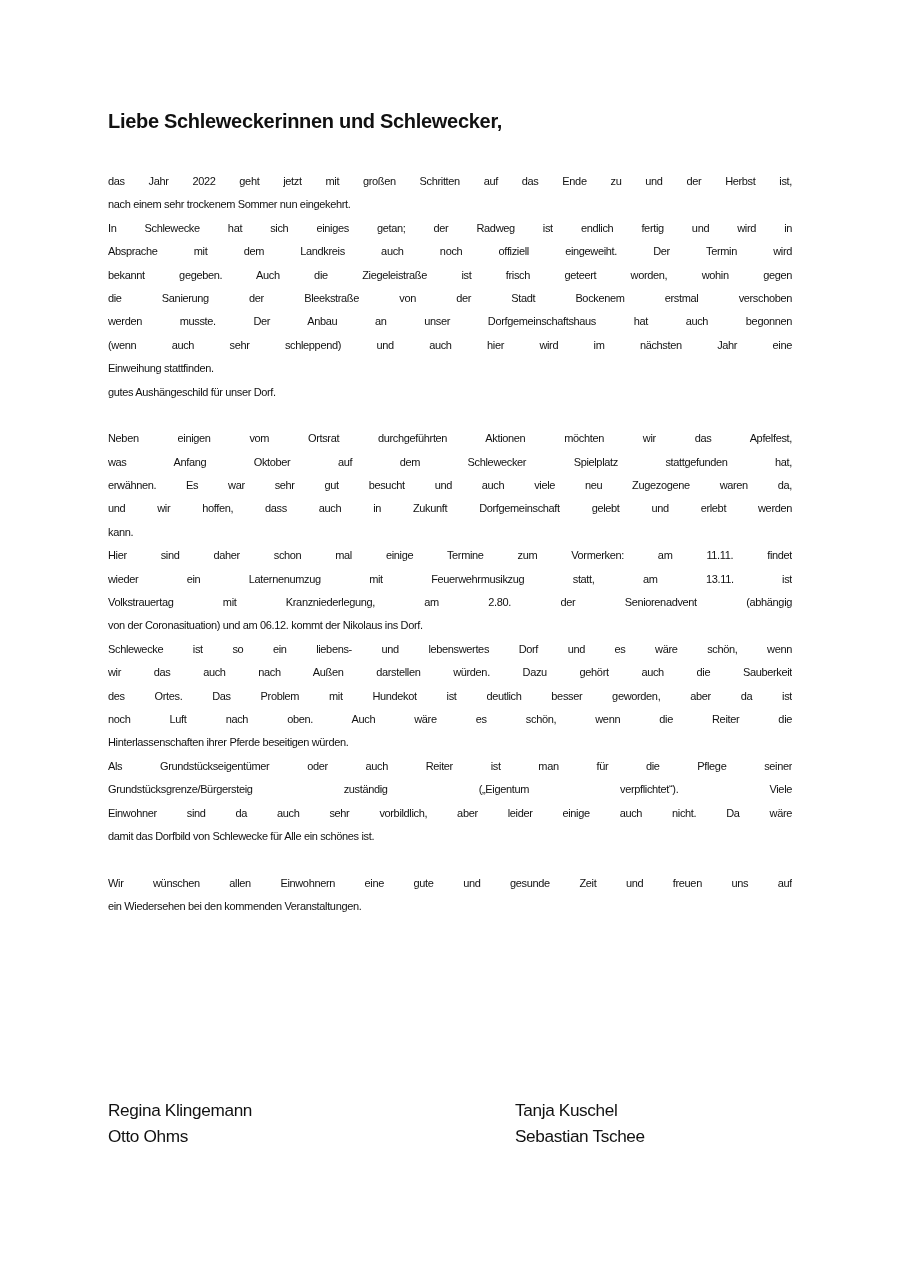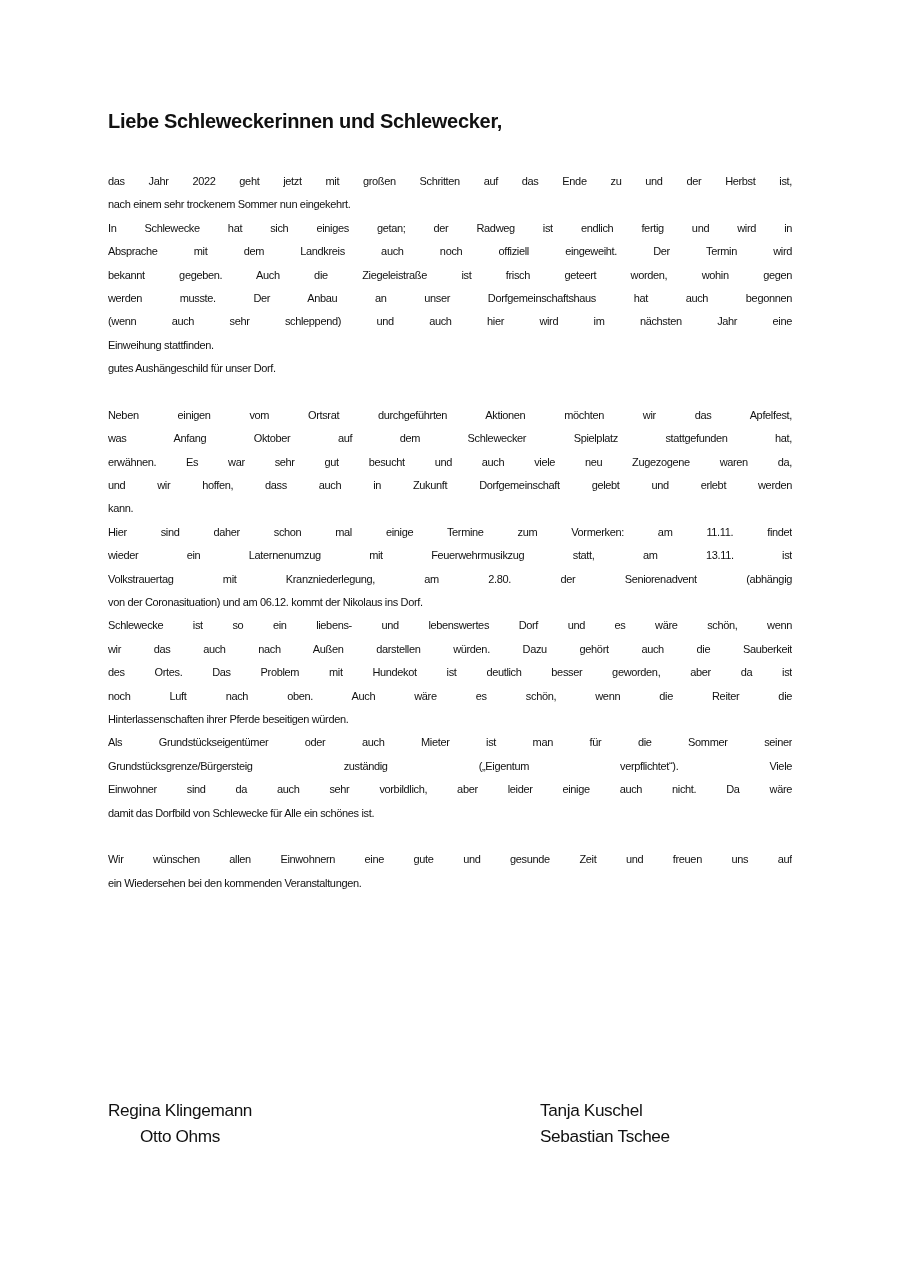--- a/index.html
+++ b/index.html
@@ -54,37 +54,38 @@
     .blank {
       height: 23.4px;
     }
     .sign {
       position: absolute;
       font-size: 17.2px;
       letter-spacing: -0.35px;
       line-height: 26px;
       white-space: nowrap;
     }
-    .sign.left { left: 108px; top: 1097px; text-align: center; }
-    .sign.right { left: 515px; top: 1097px; margin-left: 25px; }
+    .sign.left { left: 108px; top: 1097px; }
+    .sign.right { left: 515px; top: 1097px; }
   </style>
 </head>
 <body>
 
 <div class="page">
   <div class="greeting">Liebe Schleweckerinnen und Schlewecker,</div>
 
   <div class="body-text">
 
     <div class="line j">das Jahr 2022 geht jetzt mit großen Schritten auf das Ende zu und der Herbst ist,</div>
     <div class="line">nach einem sehr trockenem Sommer nun eingekehrt.</div>
 
     <div class="line j">In Schlewecke hat sich einiges getan; der Radweg ist endlich fertig und wird in</div>
     <div class="line j">Absprache mit dem Landkreis auch noch offiziell eingeweiht. Der Termin wird</div>
     <div class="line j">bekannt gegeben. Auch die Ziegeleistraße ist frisch geteert worden, wohin gegen</div>
+    <div class="line j">die Sanierung der Bleekstraße von der Stadt Bockenem erstmal verschoben</div>
     <div class="line j">werden musste. Der Anbau an unser Dorfgemeinschaftshaus hat auch begonnen</div>
     <div class="line j">(wenn auch sehr schleppend) und auch hier wird im nächsten Jahr eine</div>
     <div class="line">Einweihung stattfinden.</div>
 
     <div class="line">gutes Aushängeschild für unser Dorf.</div>
 
     <div class="blank"></div>
 
     <div class="line j">Neben einigen vom Ortsrat durchgeführten Aktionen möchten wir das Apfelfest,</div>
     <div class="line j">was Anfang Oktober auf dem Schlewecker Spielplatz stattgefunden hat,</div>
@@ -96,21 +97,21 @@
     <div class="line j">wieder ein Laternenumzug mit Feuerwehrmusikzug statt, am 13.11. ist</div>
     <div class="line j">Volkstrauertag mit Kranzniederlegung, am 2.80. der Seniorenadvent (abhängig</div>
     <div class="line">von der Coronasituation) und am 06.12. kommt der Nikolaus ins Dorf.</div>
 
     <div class="line j">Schlewecke ist so ein liebens- und lebenswertes Dorf und es wäre schön, wenn</div>
     <div class="line j">wir das auch nach Außen darstellen würden. Dazu gehört auch die Sauberkeit</div>
     <div class="line j">des Ortes. Das Problem mit Hundekot ist deutlich besser geworden, aber da ist</div>
     <div class="line j">noch Luft nach oben. Auch wäre es schön, wenn die Reiter die</div>
     <div class="line">Hinterlassenschaften ihrer Pferde beseitigen würden.</div>
 
-    <div class="line j">Als Grundstückseigentümer oder auch Mieter ist man für die Sommer seiner</div>
+    <div class="line j">Als Grundstückseigentümer oder auch Reiter ist man für die Pflege seiner</div>
     <div class="line j">Grundstücksgrenze/Bürgersteig zuständig („Eigentum verpflichtet“). Viele</div>
     <div class="line j">Einwohner sind da auch sehr vorbildlich, aber leider einige auch nicht. Da wäre</div>
     <div class="line">damit das Dorfbild von Schlewecke für Alle ein schönes ist.</div>
 
     <div class="blank"></div>
 
     <div class="line j">Wir wünschen allen Einwohnern eine gute und gesunde Zeit und freuen uns auf</div>
     <div class="line">ein Wiedersehen bei den kommenden Veranstaltungen.</div>
   </div>
 

